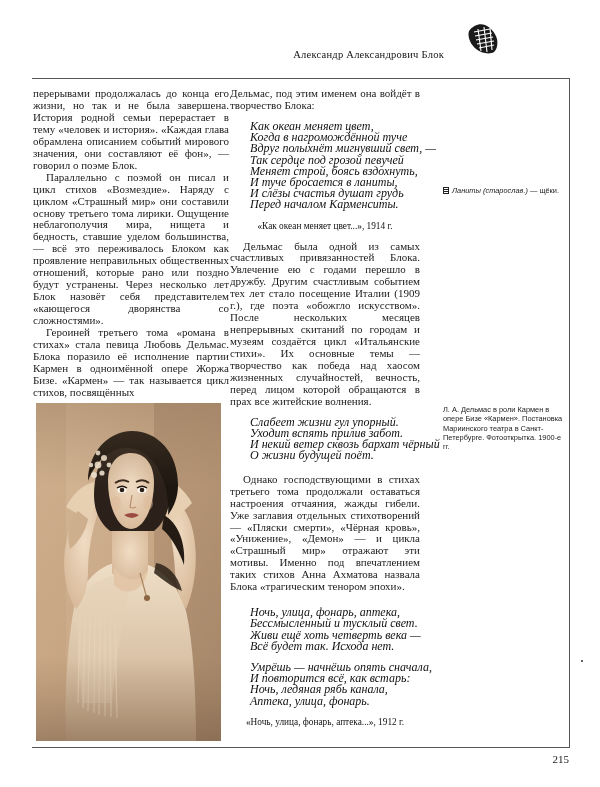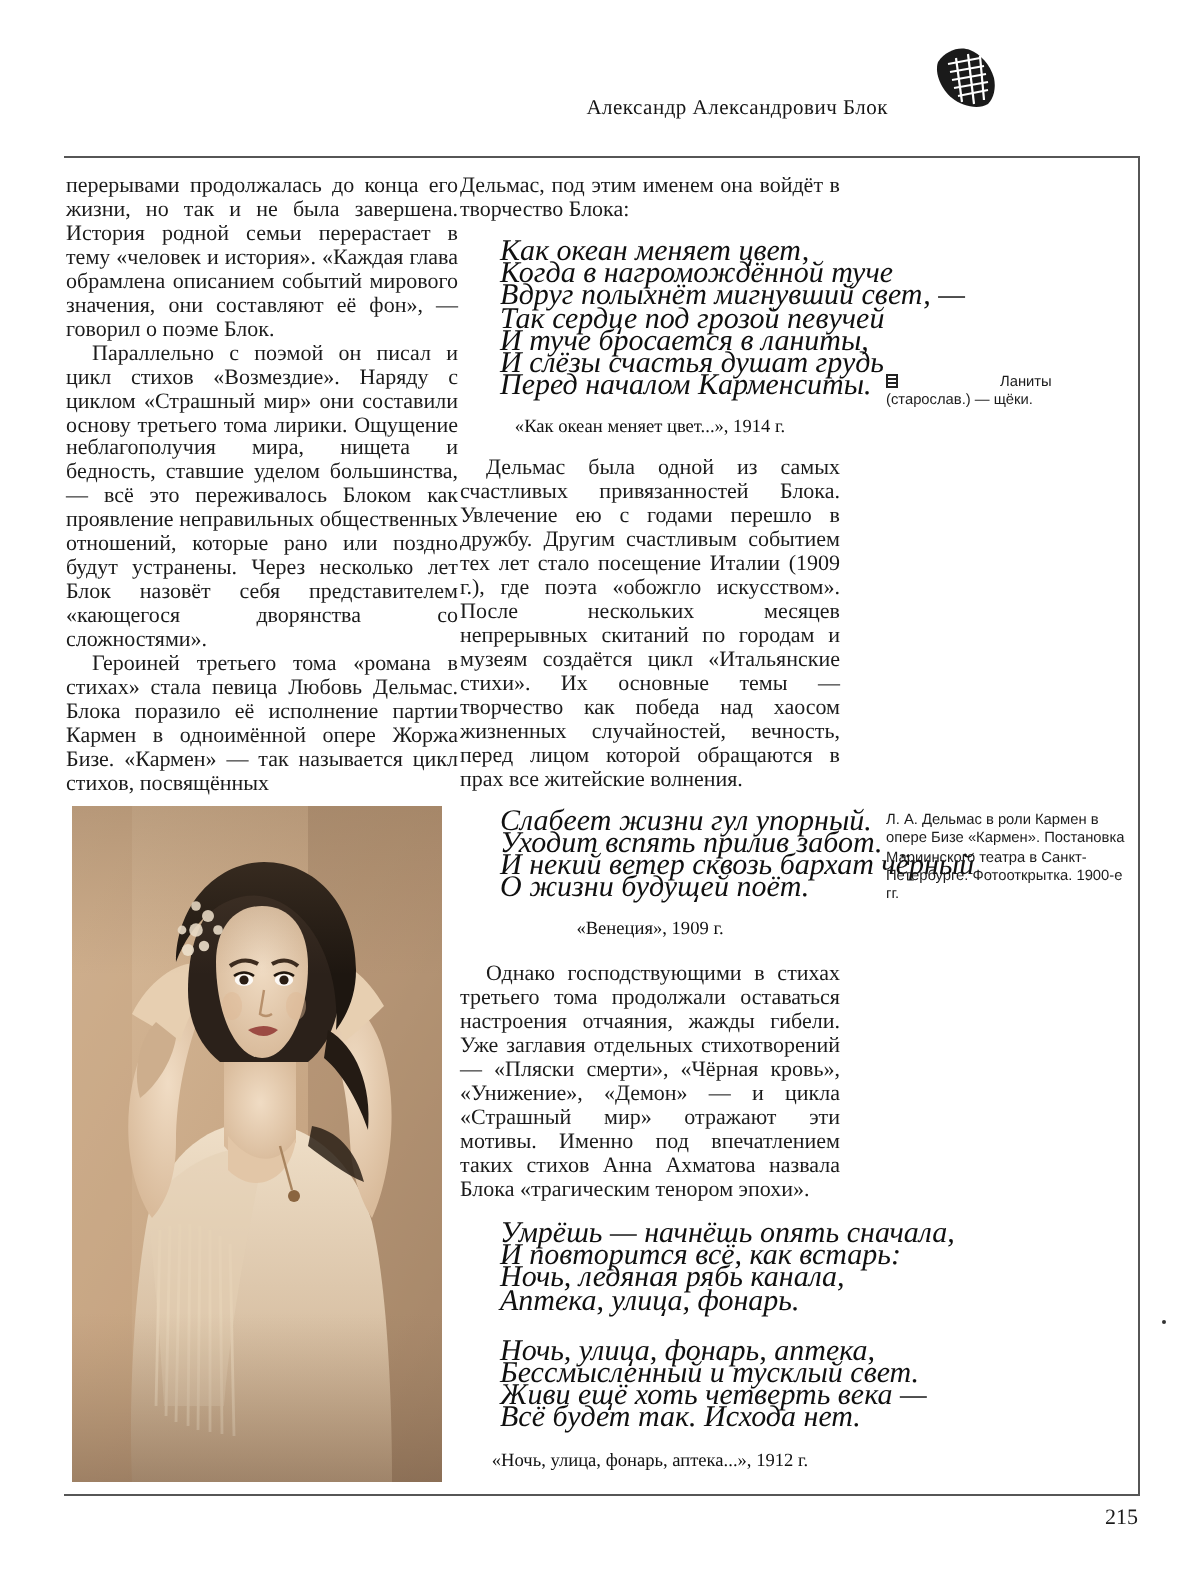--- a/index.html
+++ b/index.html
@@ -85,21 +85,21 @@
     text-indent: 13px;
     hyphens: manual;
     font-family: "Liberation Serif", serif;
   }
   p.body.cont { text-indent: 0; }
 
   .verse {
     margin: 9px 0 0 0;
     padding-left: 20px;
     font-style: italic;
-    font-size: 15px;
+    font-size: 12px;
     line-height: 11.2px;
     font-family: "Liberation Serif", serif;
     color: #101010;
   }
   .verse div { white-space: nowrap; }
 
   .verse-source {
     margin: 10px 0 0 0;
     font-size: 9.3px;
     text-align: center;
@@ -108,21 +108,21 @@
   }
 
   
   .margin-note {
     font-family: "Liberation Sans", sans-serif;
     font-size: 7.4px;
     line-height: 9.3px;
     color: #1c1c1c;
   }
   .margin-note .term {
-    margin-left: 48px;
+    font-style: italic;
   }
   .note-glyph {
     display: inline-block;
     width: 6px;
     height: 7px;
     margin-right: 3px;
     vertical-align: -1px;
     background: #222;
     position: relative;
   }
@@ -311,50 +311,50 @@
   </div>
 
   <div class="col-right">
     <p class="body cont">Дельмас, под этим именем она войдёт в творчество Блока:</p>
 
     <div class="verse">
       <div>Как океан меняет цвет,</div>
       <div>Когда в нагромождённой туче</div>
       <div>Вдруг полыхнёт мигнувший свет, —</div>
       <div>Так сердце под грозой певучей</div>
+      <div>Меняет строй, боясь вздохнуть,</div>
       <div>И туче бросается в ланиты,</div>
       <div>И слёзы счастья душат грудь</div>
       <div>Перед началом Карменситы.</div>
     </div>
     <div class="verse-source">«Как океан меняет цвет...», 1914 г.</div>
 
     <p class="body" style="margin-top:10px">Дельмас была одной из самых счастливых привязанностей Блока. Увлечение ею с годами перешло в дружбу. Другим счастливым событием тех лет стало посещение Италии (1909 г.), где поэта «обожгло искусством». После нескольких месяцев непрерывных скитаний по городам и музеям создаётся цикл «Итальянские стихи». Их основные темы — творчество как победа над хаосом жизненных случайностей, вечность, перед лицом которой обращаются в прах все житейские волнения.</p>
 
     <div class="verse" style="">
       <div>Слабеет жизни гул упорный.</div>
       <div>Уходит вспять прилив забот.</div>
       <div>И некий ветер сквозь бархат чёрный</div>
       <div>О жизни будущей поёт.</div>
     </div>
-    <div class="verse-source">«Венеция», 1909 г.</div>
 
     <p class="body" style="margin-top:12px">Однако господствующими в стихах третьего тома продолжали оставаться настроения отчаяния, жажды гибели. Уже заглавия отдельных стихотворений — «Пляски смерти», «Чёрная кровь», «Унижение», «Демон» — и цикла «Страшный мир» отражают эти мотивы. Именно под впечатлением таких стихов Анна Ахматова назвала Блока «трагическим тенором эпохи».</p>
 
+    <div class="verse" style="margin-top:14px">
+      <div>Ночь, улица, фонарь, аптека,</div>
+      <div>Бессмысленный и тусклый свет.</div>
+      <div>Живи ещё хоть четверть века —</div>
+      <div>Всё будет так. Исхода нет.</div>
+    </div>
     <div class="verse" style="margin-top:10px">
       <div>Умрёшь — начнёшь опять сначала,</div>
       <div>И повторится всё, как встарь:</div>
       <div>Ночь, ледяная рябь канала,</div>
       <div>Аптека, улица, фонарь.</div>
     </div>
-    <div class="verse" style="margin-top:14px">
-      <div>Ночь, улица, фонарь, аптека,</div>
-      <div>Бессмысленный и тусклый свет.</div>
-      <div>Живи ещё хоть четверть века —</div>
-      <div>Всё будет так. Исхода нет.</div>
-    </div>
     <div class="verse-source">«Ночь, улица, фонарь, аптека...», 1912 г.</div>
   </div>
 
   <div class="note-term-block">
     <div class="margin-note">
       <span class="note-glyph"></span><span class="term">Ланиты (старослав.)</span><span> — щёки.</span>
     </div>
   </div>
 
   <div class="note-photo-block">

